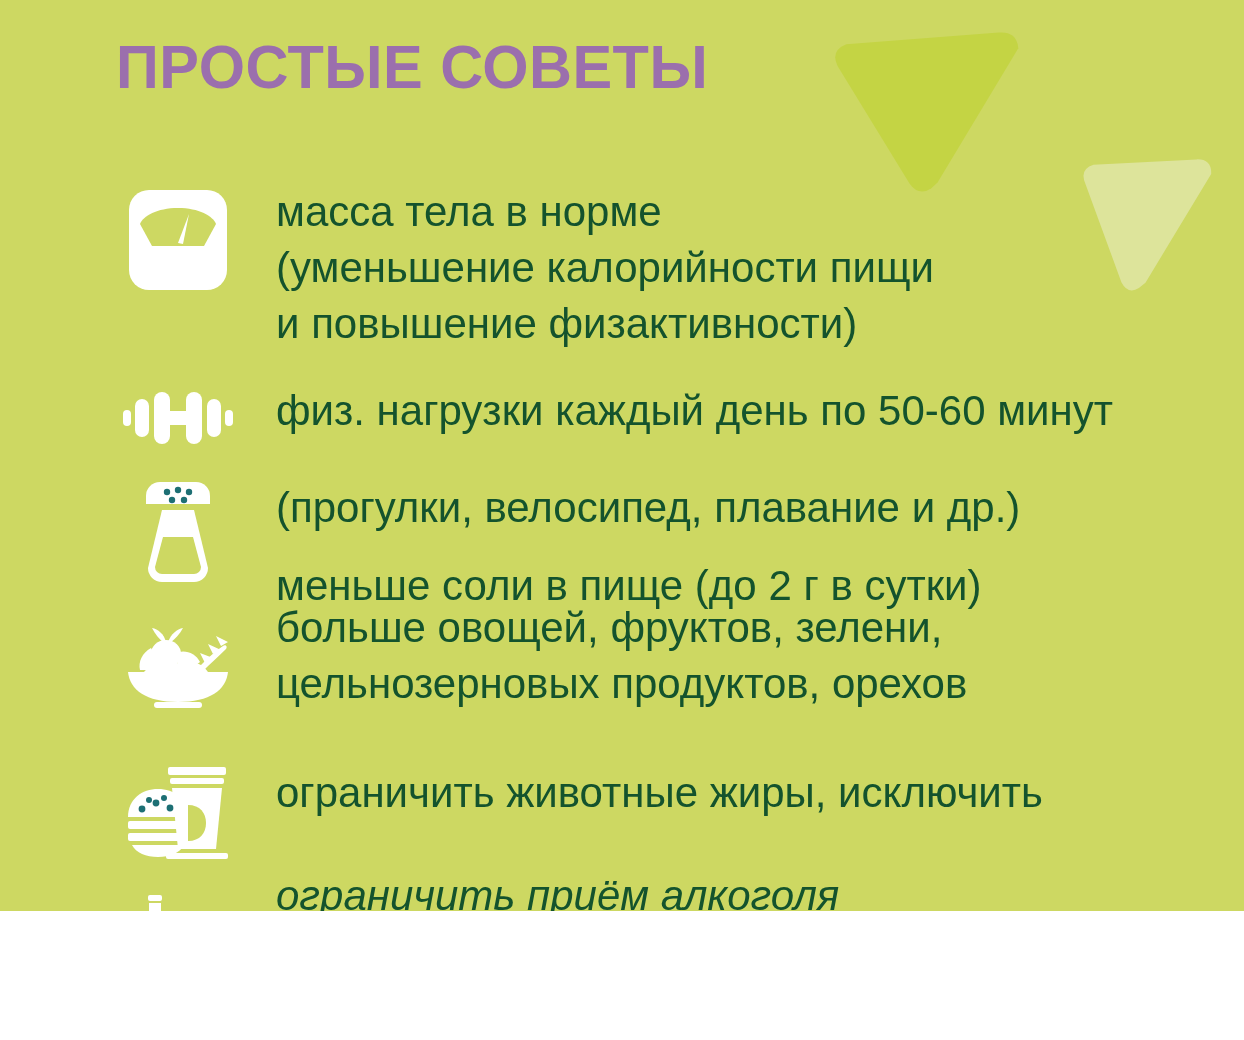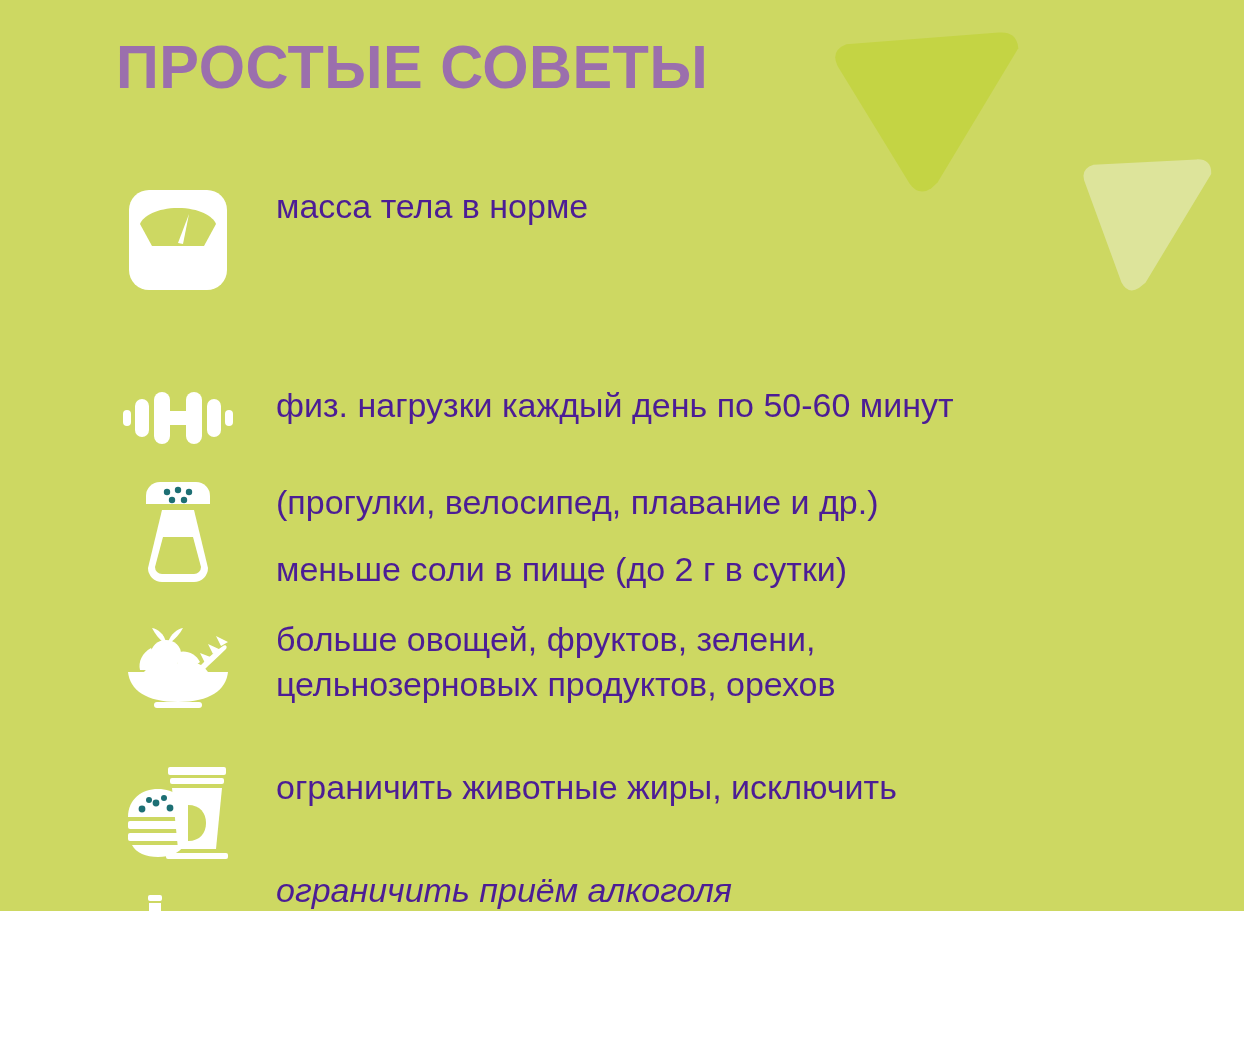--- a/index.html
+++ b/index.html
@@ -67,43 +67,43 @@
     display: flex;
     align-items: center;
     justify-content: center;
   }
   .tip-icon svg {
     display: block;
   }
   .tip-text {
     position: absolute;
     left: 276px;
-    color: #4c1d95;
-    font-size: 34px;
+    color: #14532d;
+    font-size: 42px;
     line-height: 1.33;
     font-weight: 400;
     font-family: "Liberation Sans", "DejaVu Sans", sans-serif;
     white-space: nowrap;
   }
   .tip-text .line {
     display: block;
   }
 
   
   .tip-1 .tip-icon { left: 118px; top: 18px; }
   .tip-1 .tip-text { top: 14px; }
 
   .tip-2 .tip-icon { left: 118px; top: 218px; }
   .tip-2 .tip-text { top: 213px; }
 
   .tip-3 .tip-icon { left: 118px; top: 310px; }
   .tip-3 .tip-text { top: 300px; margin-top: 10px; }
 
   .tip-4 .tip-icon { left: 118px; top: 450px; }
-  .tip-4 .tip-text { top: 447px; }
+  .tip-4 .tip-text { top: 430px; }
 
   .tip-5 .tip-icon { left: 118px; top: 595px; }
   .tip-5 .tip-text { top: 595px; }
 
   .tip-6 .tip-icon { left: 118px; top: 725px; }
   .tip-6 .tip-text { top: 698px; font-style: italic; }
 </style>
 </head>
 <body>
 
@@ -125,20 +125,22 @@
     <div class="tip tip-1">
       <span class="tip-icon">
         <svg width="102" height="104" viewBox="0 0 102 104">
           <rect x="2" y="2" width="98" height="100" rx="20" ry="20" fill="#ffffff"></rect>
           <path d="M 51 20 C 30 20 16 28 13 36 L 25 58 L 77 58 L 89 36 C 86 28 72 20 51 20 Z" fill="#cdd862"></path>
           <path d="M 62 26 L 51 55 L 56 56 Z" fill="#ffffff"></path>
         </svg>
       </span>
       <span class="tip-text">
         <span class="line">масса тела в норме</span>
+        <span class="line">(уменьшение калорийности пищи</span>
+        <span class="line">и повышение физактивности)</span>
       </span>
     </div>
 
     <div class="tip tip-2">
       <span class="tip-icon">
         <svg width="110" height="60" viewBox="0 0 110 60">
           <rect x="0" y="22" width="8" height="16" rx="4" fill="#ffffff"></rect>
           <rect x="12" y="11" width="14" height="38" rx="7" fill="#ffffff"></rect>
           <rect x="31" y="4" width="16" height="52" rx="8" fill="#ffffff"></rect>
           <rect x="45" y="23" width="22" height="14" fill="#ffffff"></rect>

